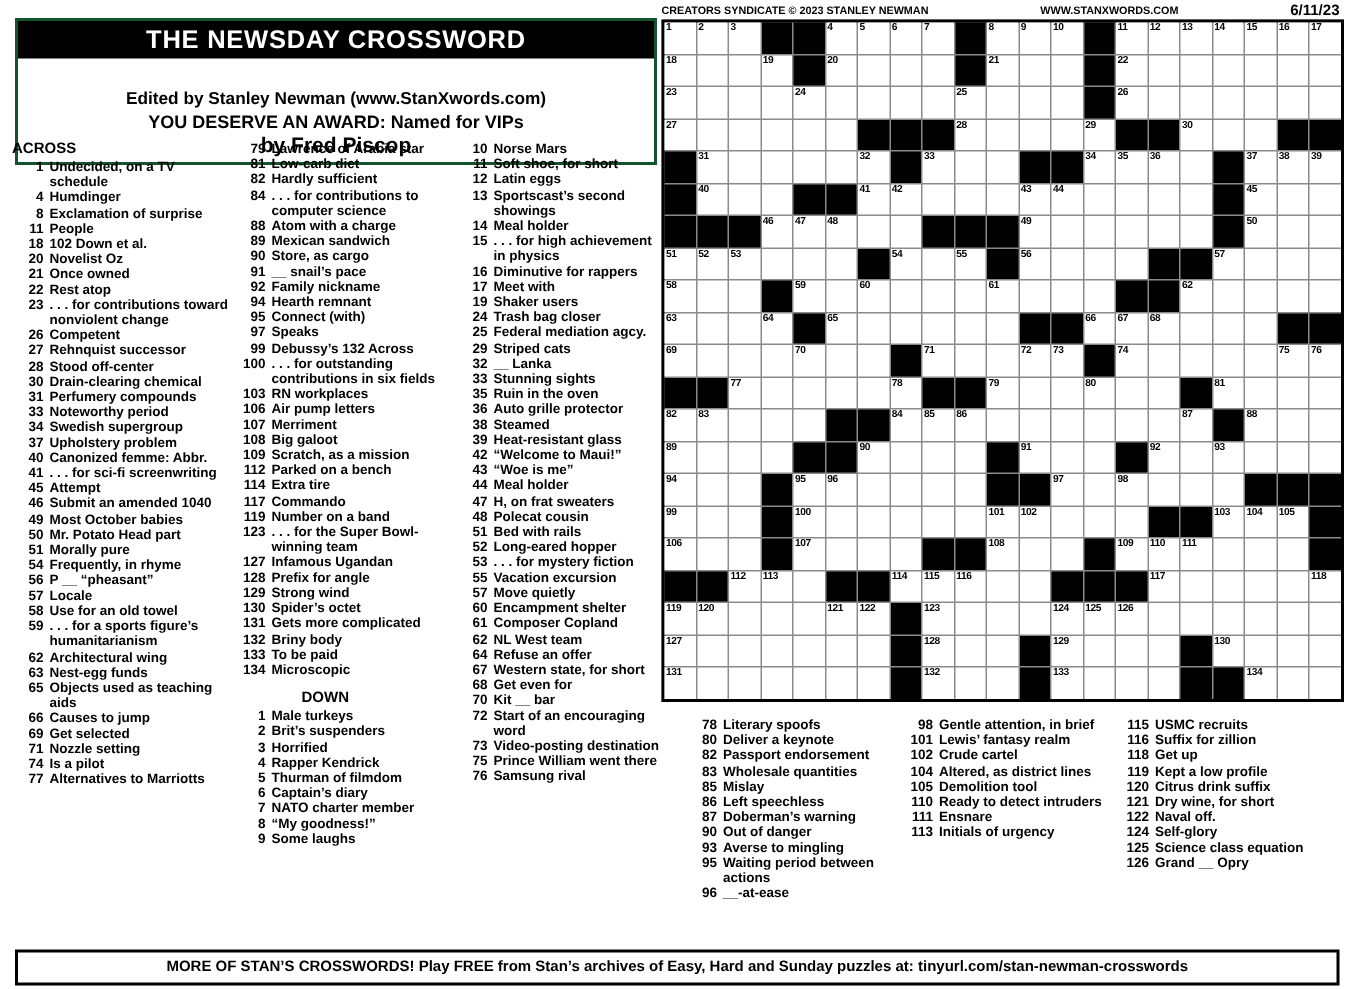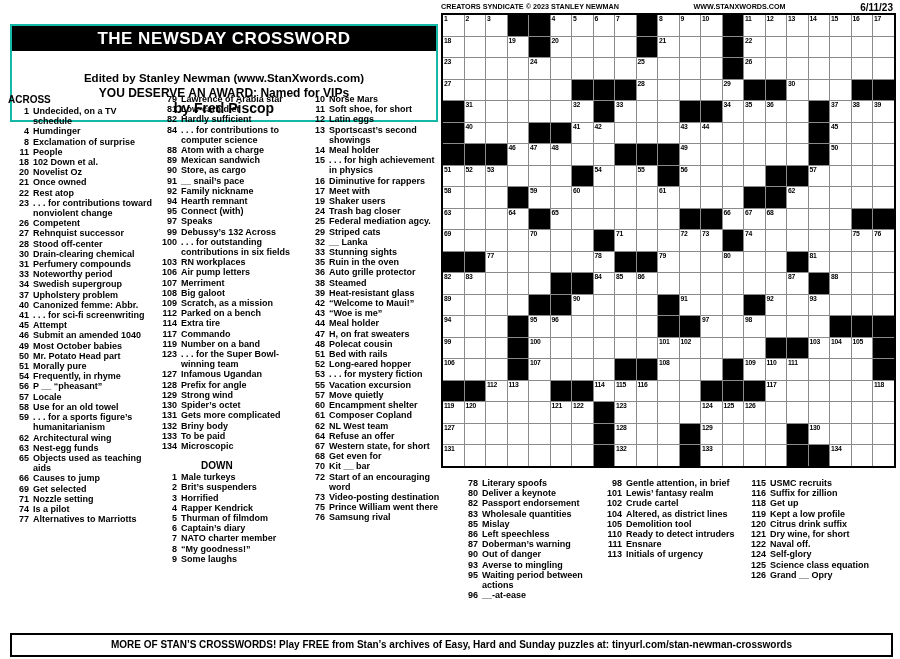--- a/index.html
+++ b/index.html
@@ -1,20 +1,20 @@
 <!DOCTYPE html>
 <html><head>
 <meta charset="utf-8">
 <style>
   html,body{margin:0;padding:0;background:#fff;}
   body{width:900px;height:659px;position:relative;font-family:"Liberation Sans",sans-serif;color:#000;overflow:hidden;}
   .abs{position:absolute;}
 
   
-  #masthead{left:10px;top:24px;width:424px;border:2px solid #14b8a6;}
+  #masthead{left:10px;top:12px;width:424px;border:2px solid #14532d;}
   #mast-titlebar{background:#000;color:#fff;text-align:center;font-weight:bold;font-size:17px;line-height:25px;letter-spacing:.5px;}
   #mast-info{padding:20px 2px 5px 2px;text-align:center;}
   #mast-edited{font-size:11.5px;font-weight:bold;line-height:15px;}
   #mast-theme{font-size:12px;font-weight:bold;line-height:15px;}
   #mast-byline{font-size:14px;font-weight:bold;line-height:14px;}
 
   
   #credits{left:441px;top:2px;width:452px;display:flex;justify-content:space-between;font-size:7.2px;font-weight:bold;white-space:nowrap;gap:32px;}
   #credit-date{font-size:10px;}
 

